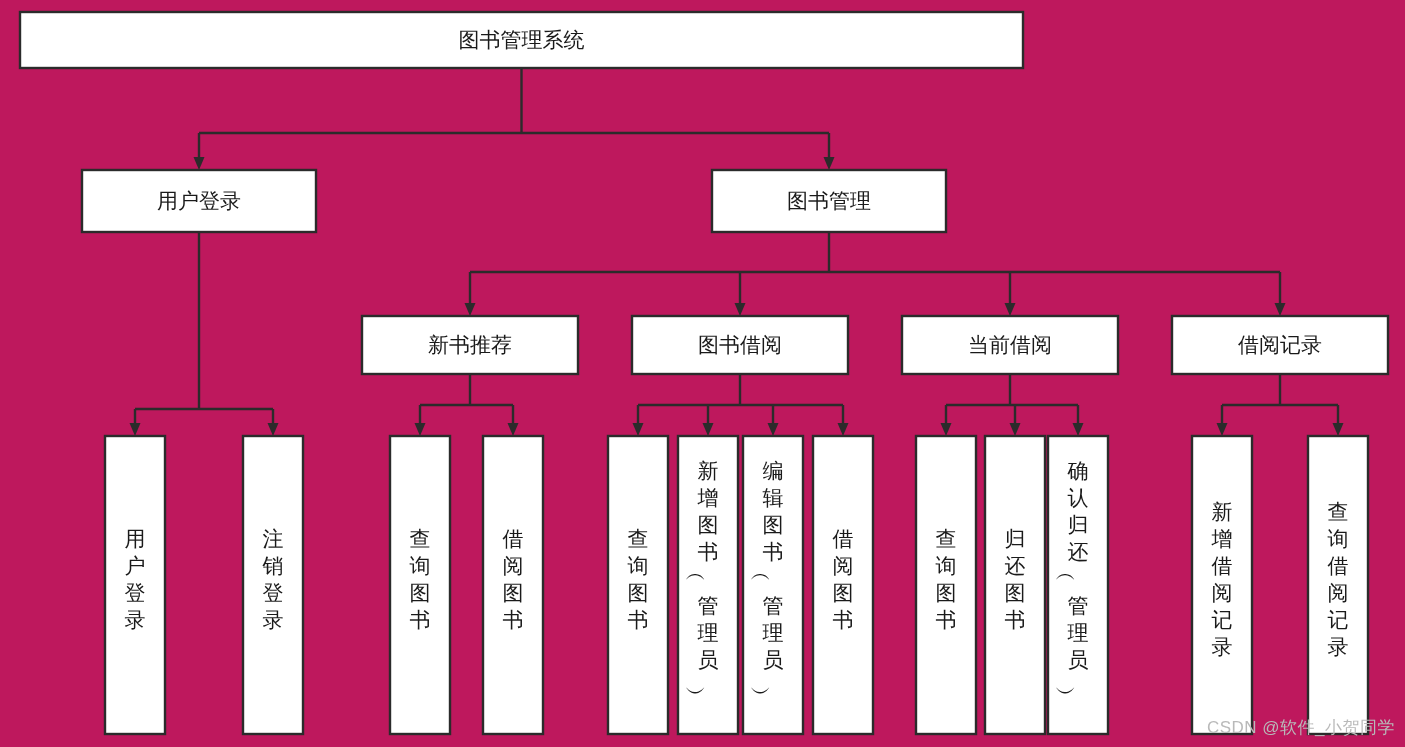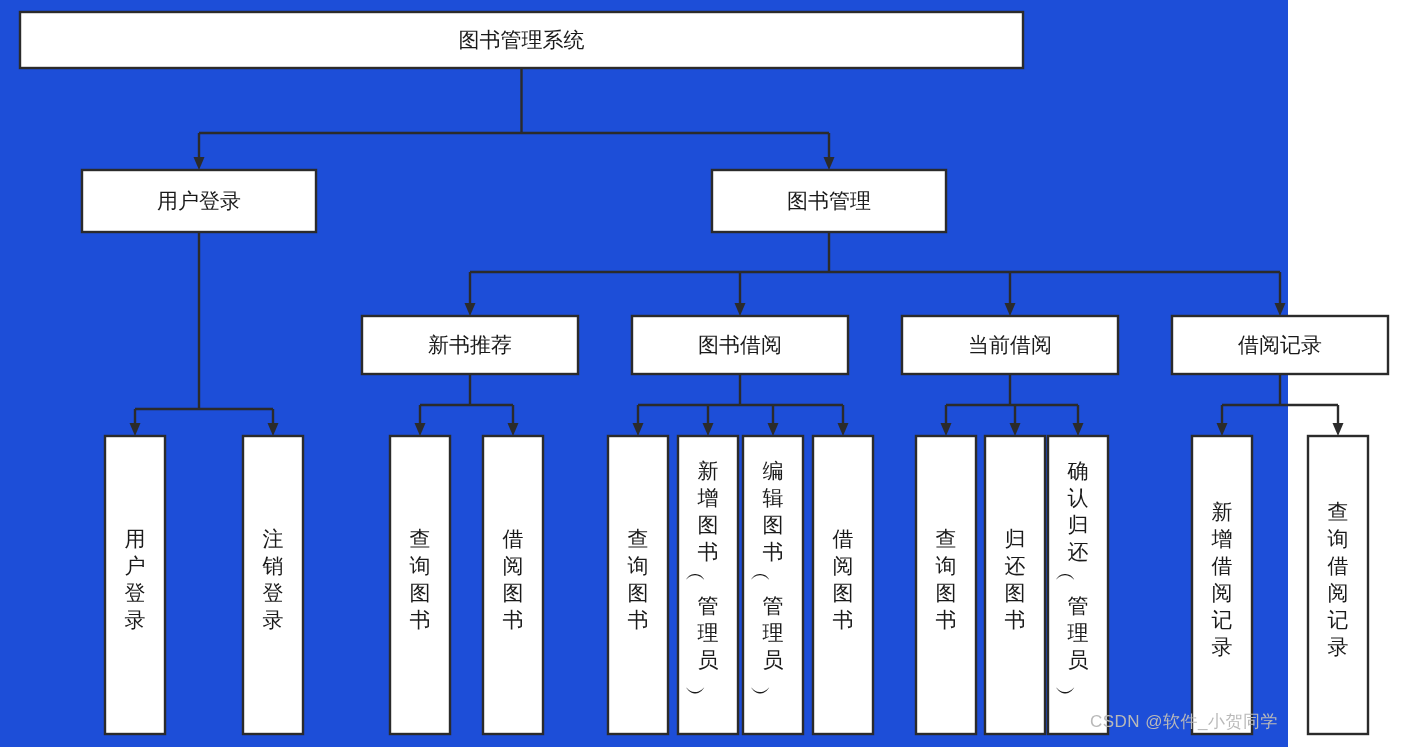--- a/index.html
+++ b/index.html
@@ -8,23 +8,23 @@
     background: #ffffff;
   }
   body {
     width: 1405px;
     height: 747px;
     overflow: hidden;
     font-family: "Liberation Sans", "DejaVu Sans", sans-serif;
   }
   #diagram-root {
     position: relative;
-    width: 1288px;
+    width: 1405px;
     height: 747px;
-    background: #1d4ed8;
+    background: #be185d;
   }
   svg#tree-svg {
     position: absolute;
     left: 0;
     top: 0;
     width: 1405px;
     height: 747px;
   }
   .node-box {
     fill: #ffffff;
@@ -48,21 +48,21 @@
     dominant-baseline: middle;
   }
   .node-label-v {
     font-family: "Liberation Sans", "DejaVu Sans", sans-serif;
     font-size: 21px;
     fill: #1a1a1a;
   }
   .watermark {
     position: absolute;
     right: 10px;
-    bottom: 14px;
+    bottom: 8px;
     font-family: "Liberation Sans", "DejaVu Sans", sans-serif;
     font-size: 17px;
     color: #b9b9b9;
     letter-spacing: 0.5px;
     white-space: nowrap;
     user-select: none;
   }
 </style>
 </head>
 <body>

